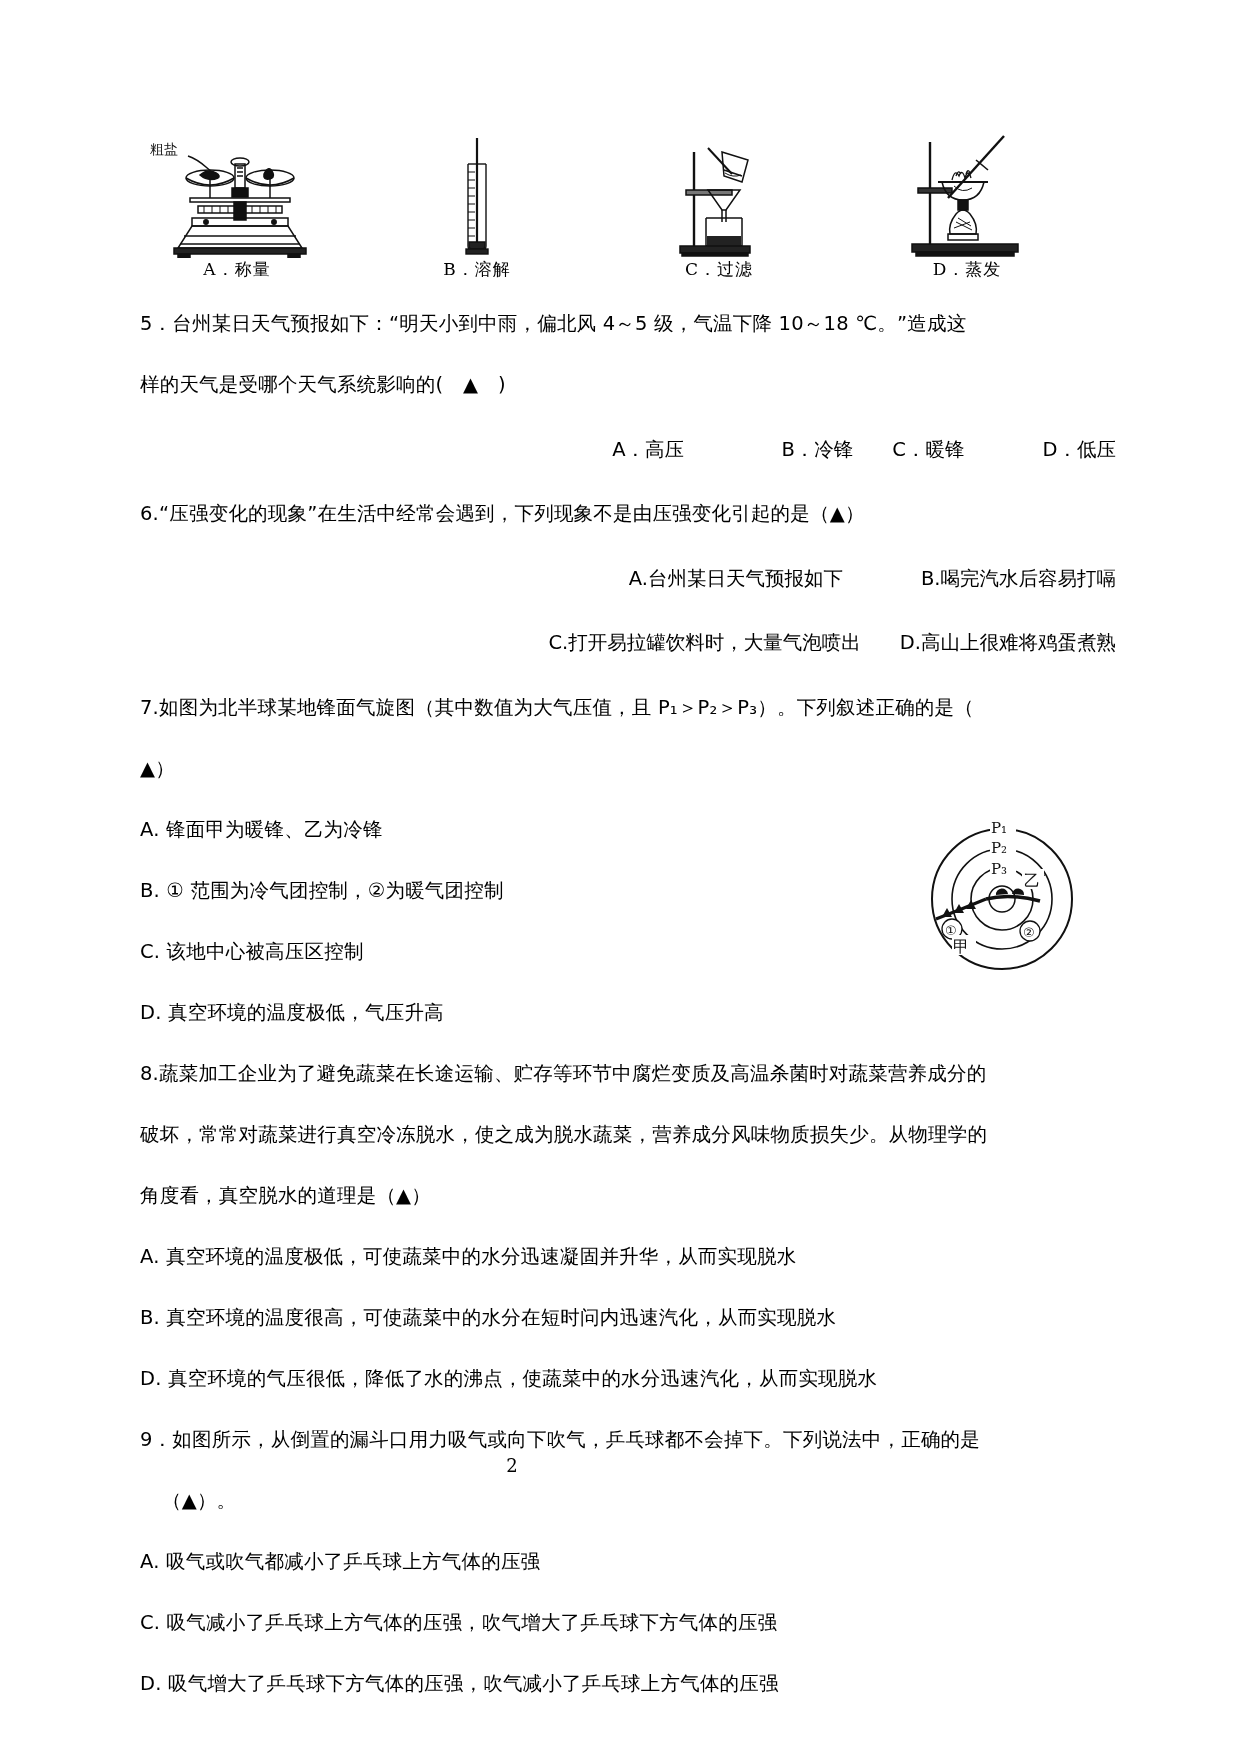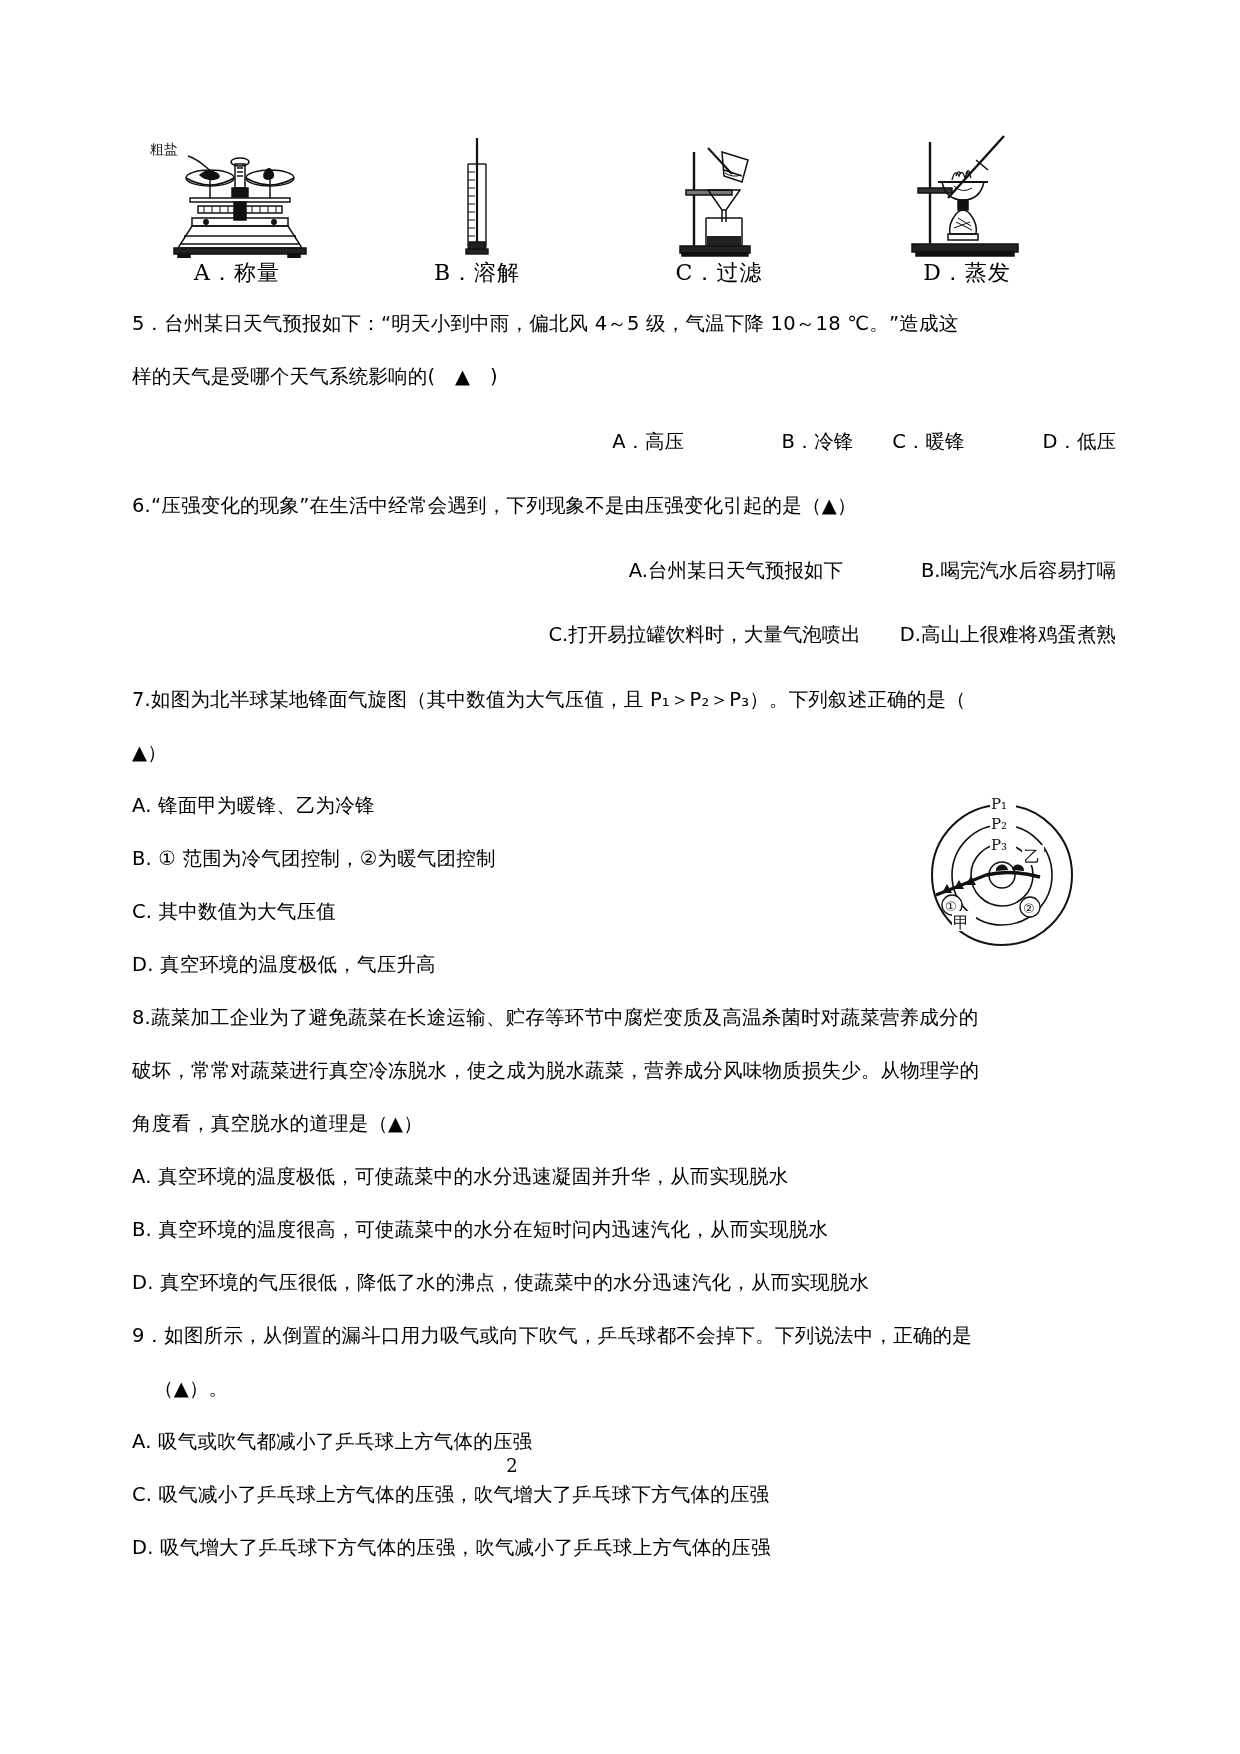--- a/index.html
+++ b/index.html
@@ -38,32 +38,32 @@
     position: absolute;
     top: 0;
     width: 190px;
     text-align: center;
   }
   .fig-cell .art {
     height: 128px;
     position: relative;
   }
   .fig-cell .cap {
-    font-size: 22px;
+    font-size: 17px;
     font-family: "DejaVu Serif", "Liberation Serif", serif;
     letter-spacing: 1px;
     white-space: nowrap;
   }
 
   
   .q {
     font-size: 19.5px;
     line-height: 45px;
     letter-spacing: 0.2px;
-    margin: 8px;
+    margin: 16px;
   }
   .q.stem { margin-top: 6px; }
   .opts-line {
     font-size: 19.5px;
     line-height: 45px;
     white-space: pre;
     text-align: right;
   }
 
   .q-block { position: relative; }
@@ -315,21 +315,21 @@
 
             <rect x="62" y="128" width="24" height="20" fill="#fff"></rect>
             <text x="63" y="145" font-size="16" font-family="DejaVu Serif, serif" fill="#111">甲</text>
             <rect x="132" y="62" width="22" height="20" fill="#fff"></rect>
             <text x="134" y="79" font-size="16" font-family="DejaVu Serif, serif" fill="#111">乙</text>
           </svg>
         </div>
 
         <p class="q">A. 锋面甲为暖锋、乙为冷锋</p>
         <p class="q">B. ① 范围为冷气团控制，②为暖气团控制</p>
-        <p class="q">C. 其中数值为大气压值</p>
+        <p class="q">C. 该地中心被高压区控制</p>
         <p class="q">D. 真空环境的温度极低，气压升高</p>
       </div>
     </div>
 
     <div class="q-block">
       <p class="q">8.蔬菜加工企业为了避免蔬菜在长途运输、贮存等环节中腐烂变质及高温杀菌时对蔬菜营养成分的</p>
       <p class="q">破坏，常常对蔬菜进行真空冷冻脱水，使之成为脱水蔬菜，营养成分风味物质损失少。从物理学的</p>
       <p class="q">角度看，真空脱水的道理是（▲）</p>
       <p class="q">A. 真空环境的温度极低，可使蔬菜中的水分迅速凝固并升华，从而实现脱水</p>
       <p class="q">B. 真空环境的温度很高，可使蔬菜中的水分在短时问内迅速汽化，从而实现脱水</p>

